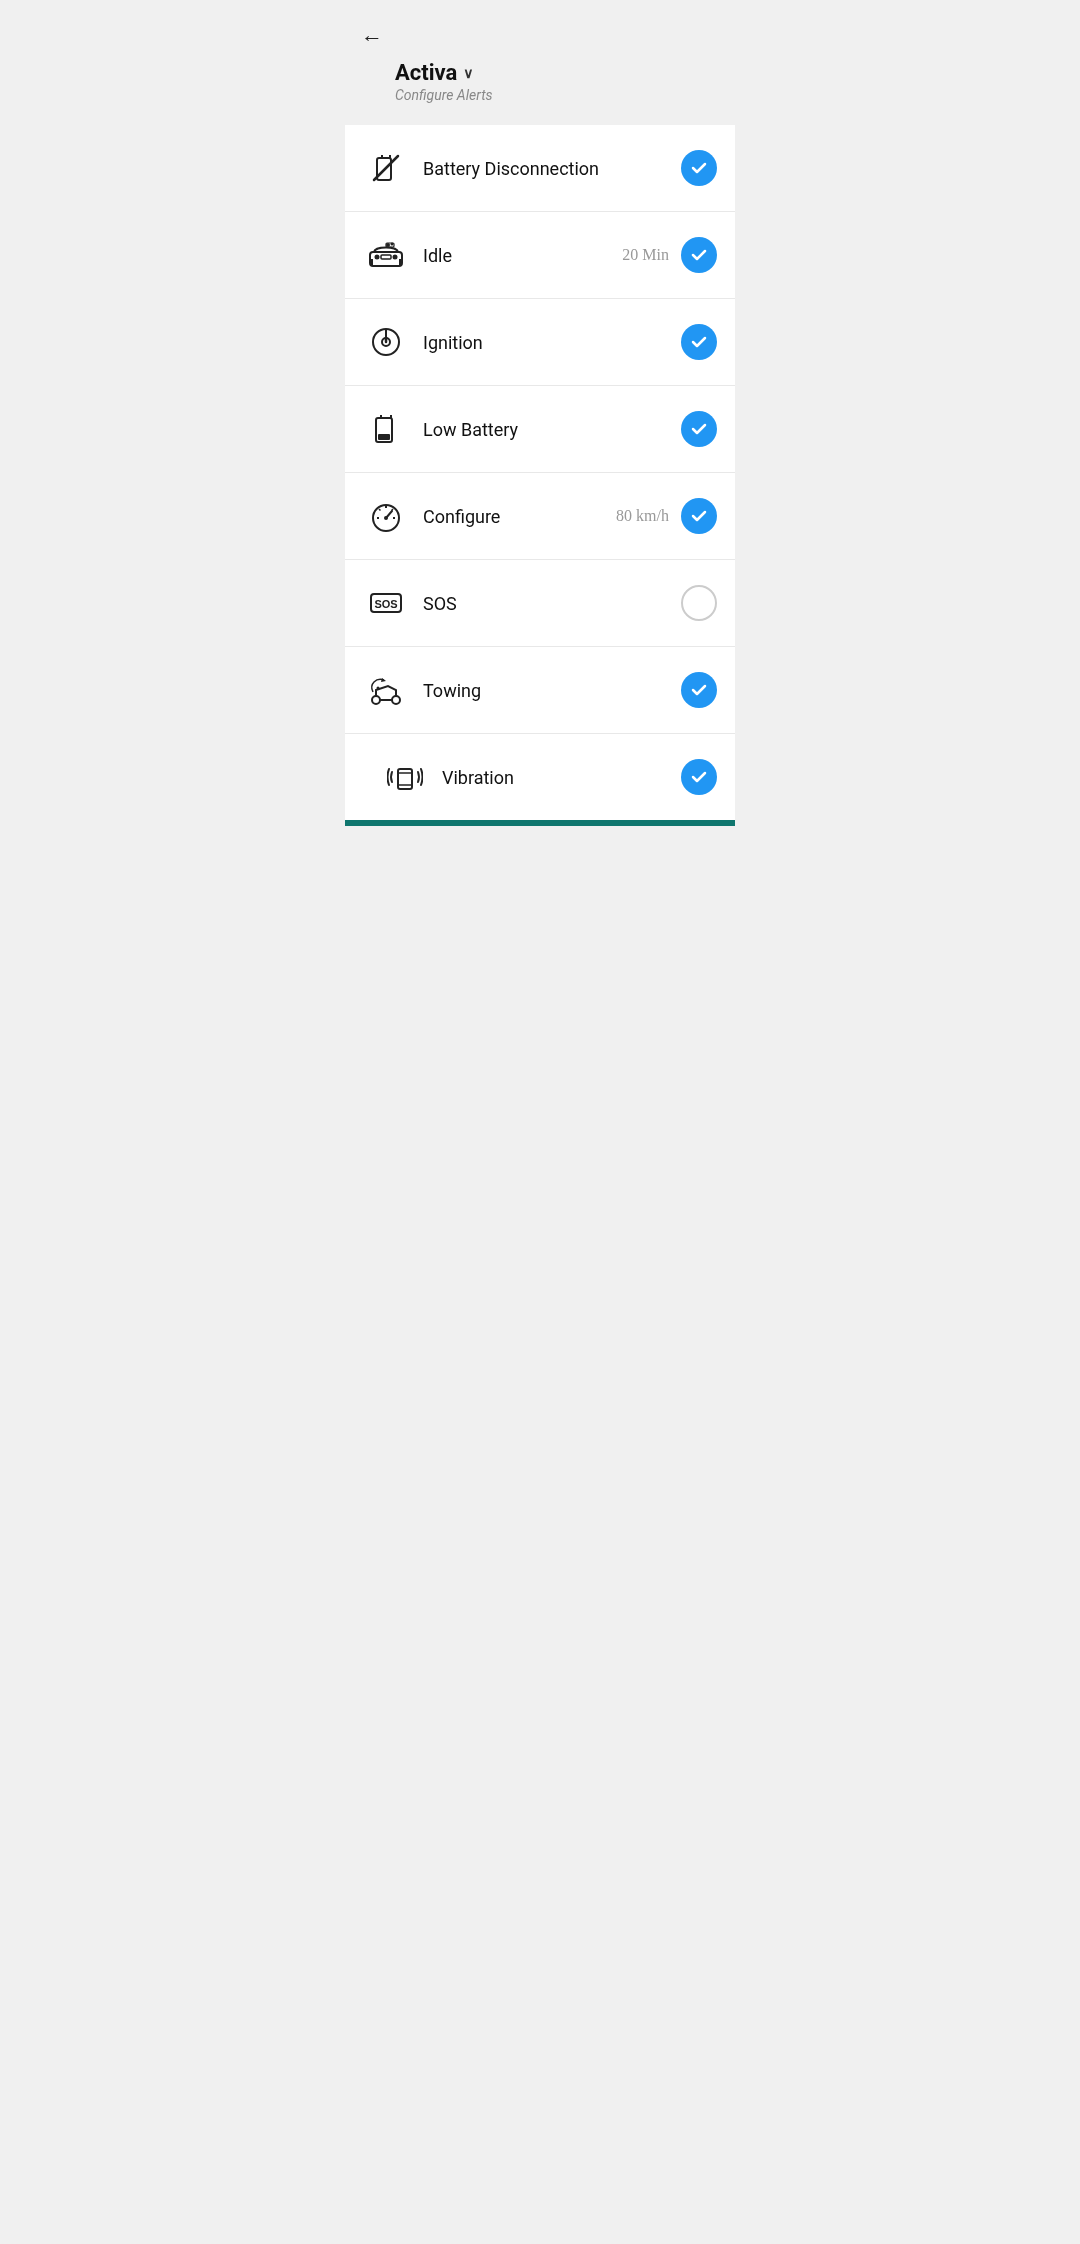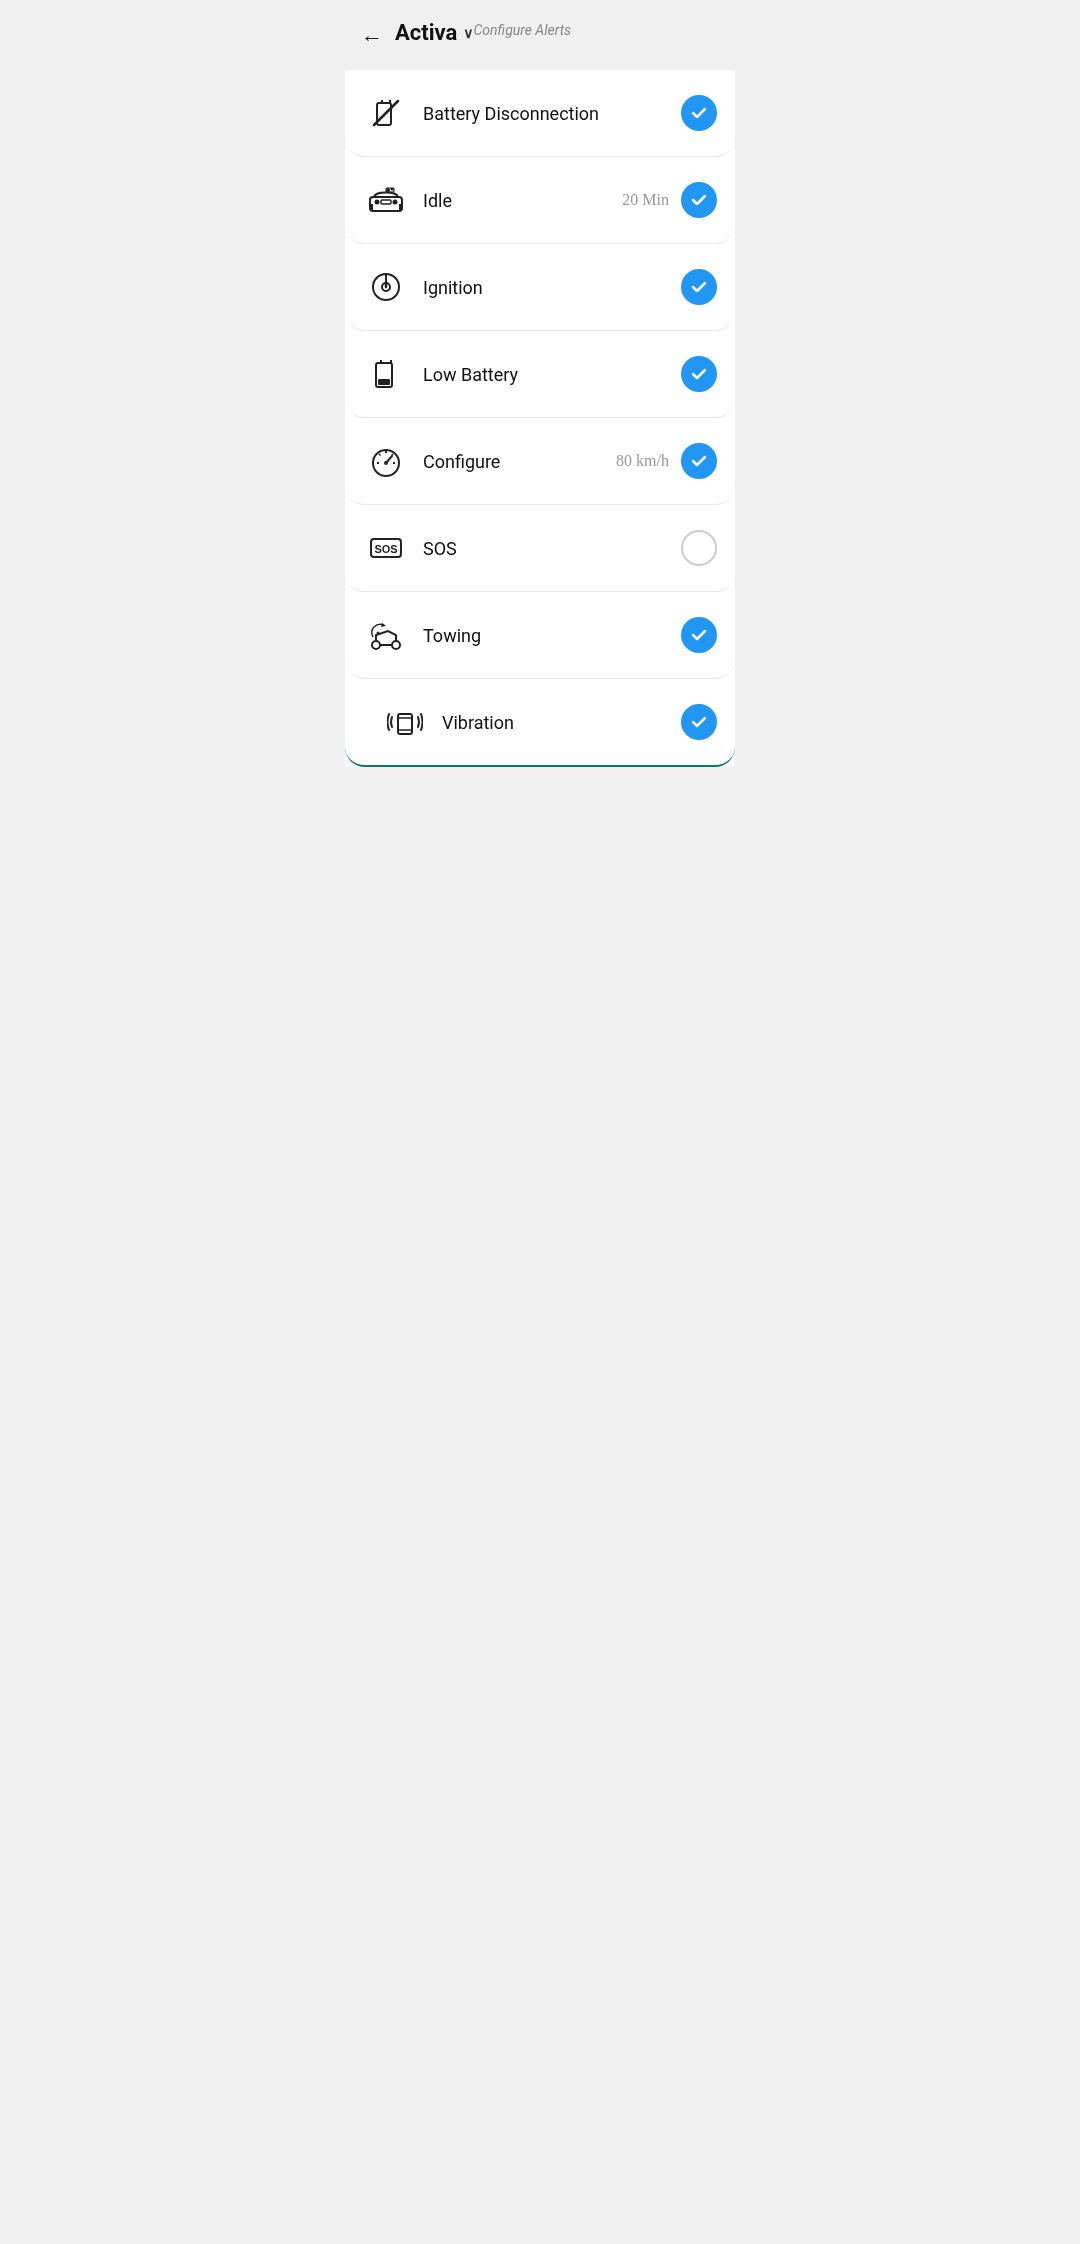--- a/index.html
+++ b/index.html
@@ -26,21 +26,22 @@
       cursor: pointer;
       font-size: 22px;
       color: #222;
       background: none;
       border: none;
       padding: 0;
     }
 
     .header-text {
       display: flex;
-      flex-direction: row;
+      flex-direction: column;
+      margin-top: 40px;
     }
 
     .header-title {
       font-size: 22px;
       font-weight: 700;
       color: #111;
       display: flex;
       align-items: center;
       gap: 6px;
     }
@@ -61,25 +62,24 @@
       background: #fff;
       margin-top: 12px;
     }
 
     .list-item {
       display: flex;
       align-items: center;
       padding: 20px 18px;
       border-bottom: 1px solid #e8e8e8;
       background: #fff;
-      border-radius: 20px;
     }
 
     .list-item:last-child {
-      border-bottom: 2px solid #0f766e;
+      border-bottom: 6px solid #0f766e;
       padding-left: 37px;
     }
 
     .item-icon {
       width: 46px;
       min-width: 46px;
       height: 46px;
       display: flex;
       align-items: center;
       justify-content: center;

